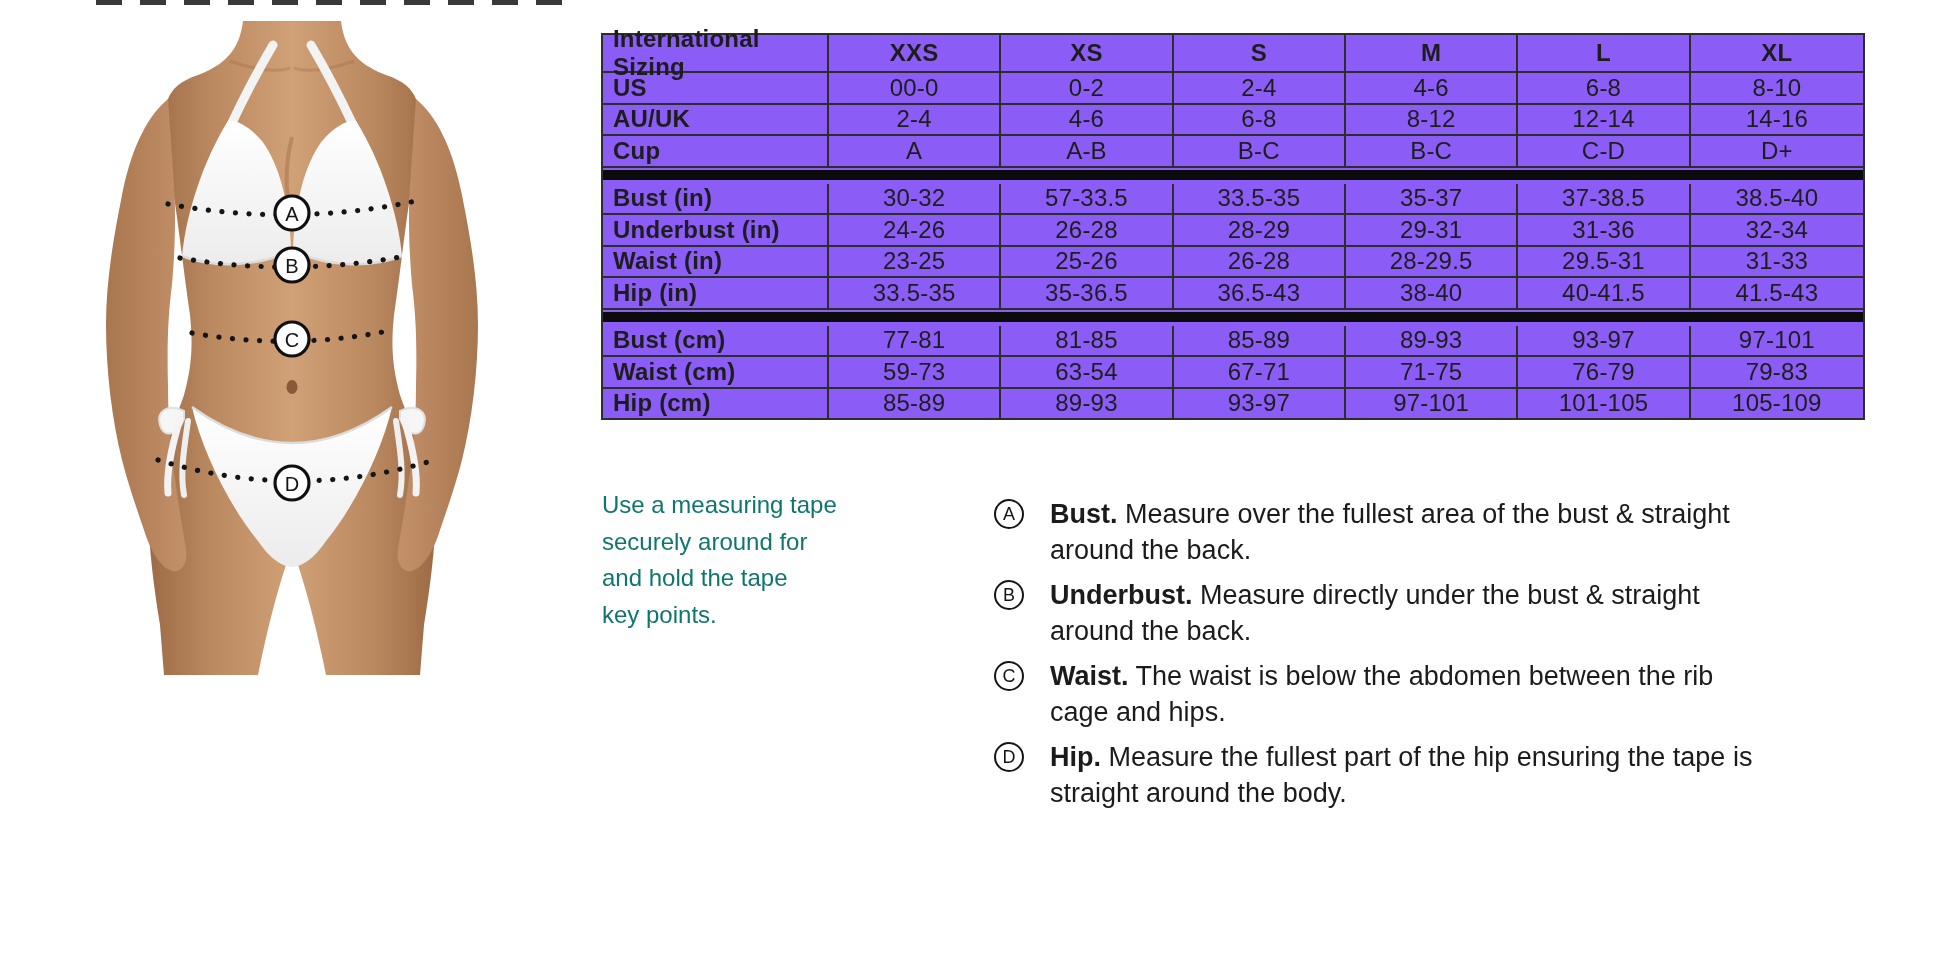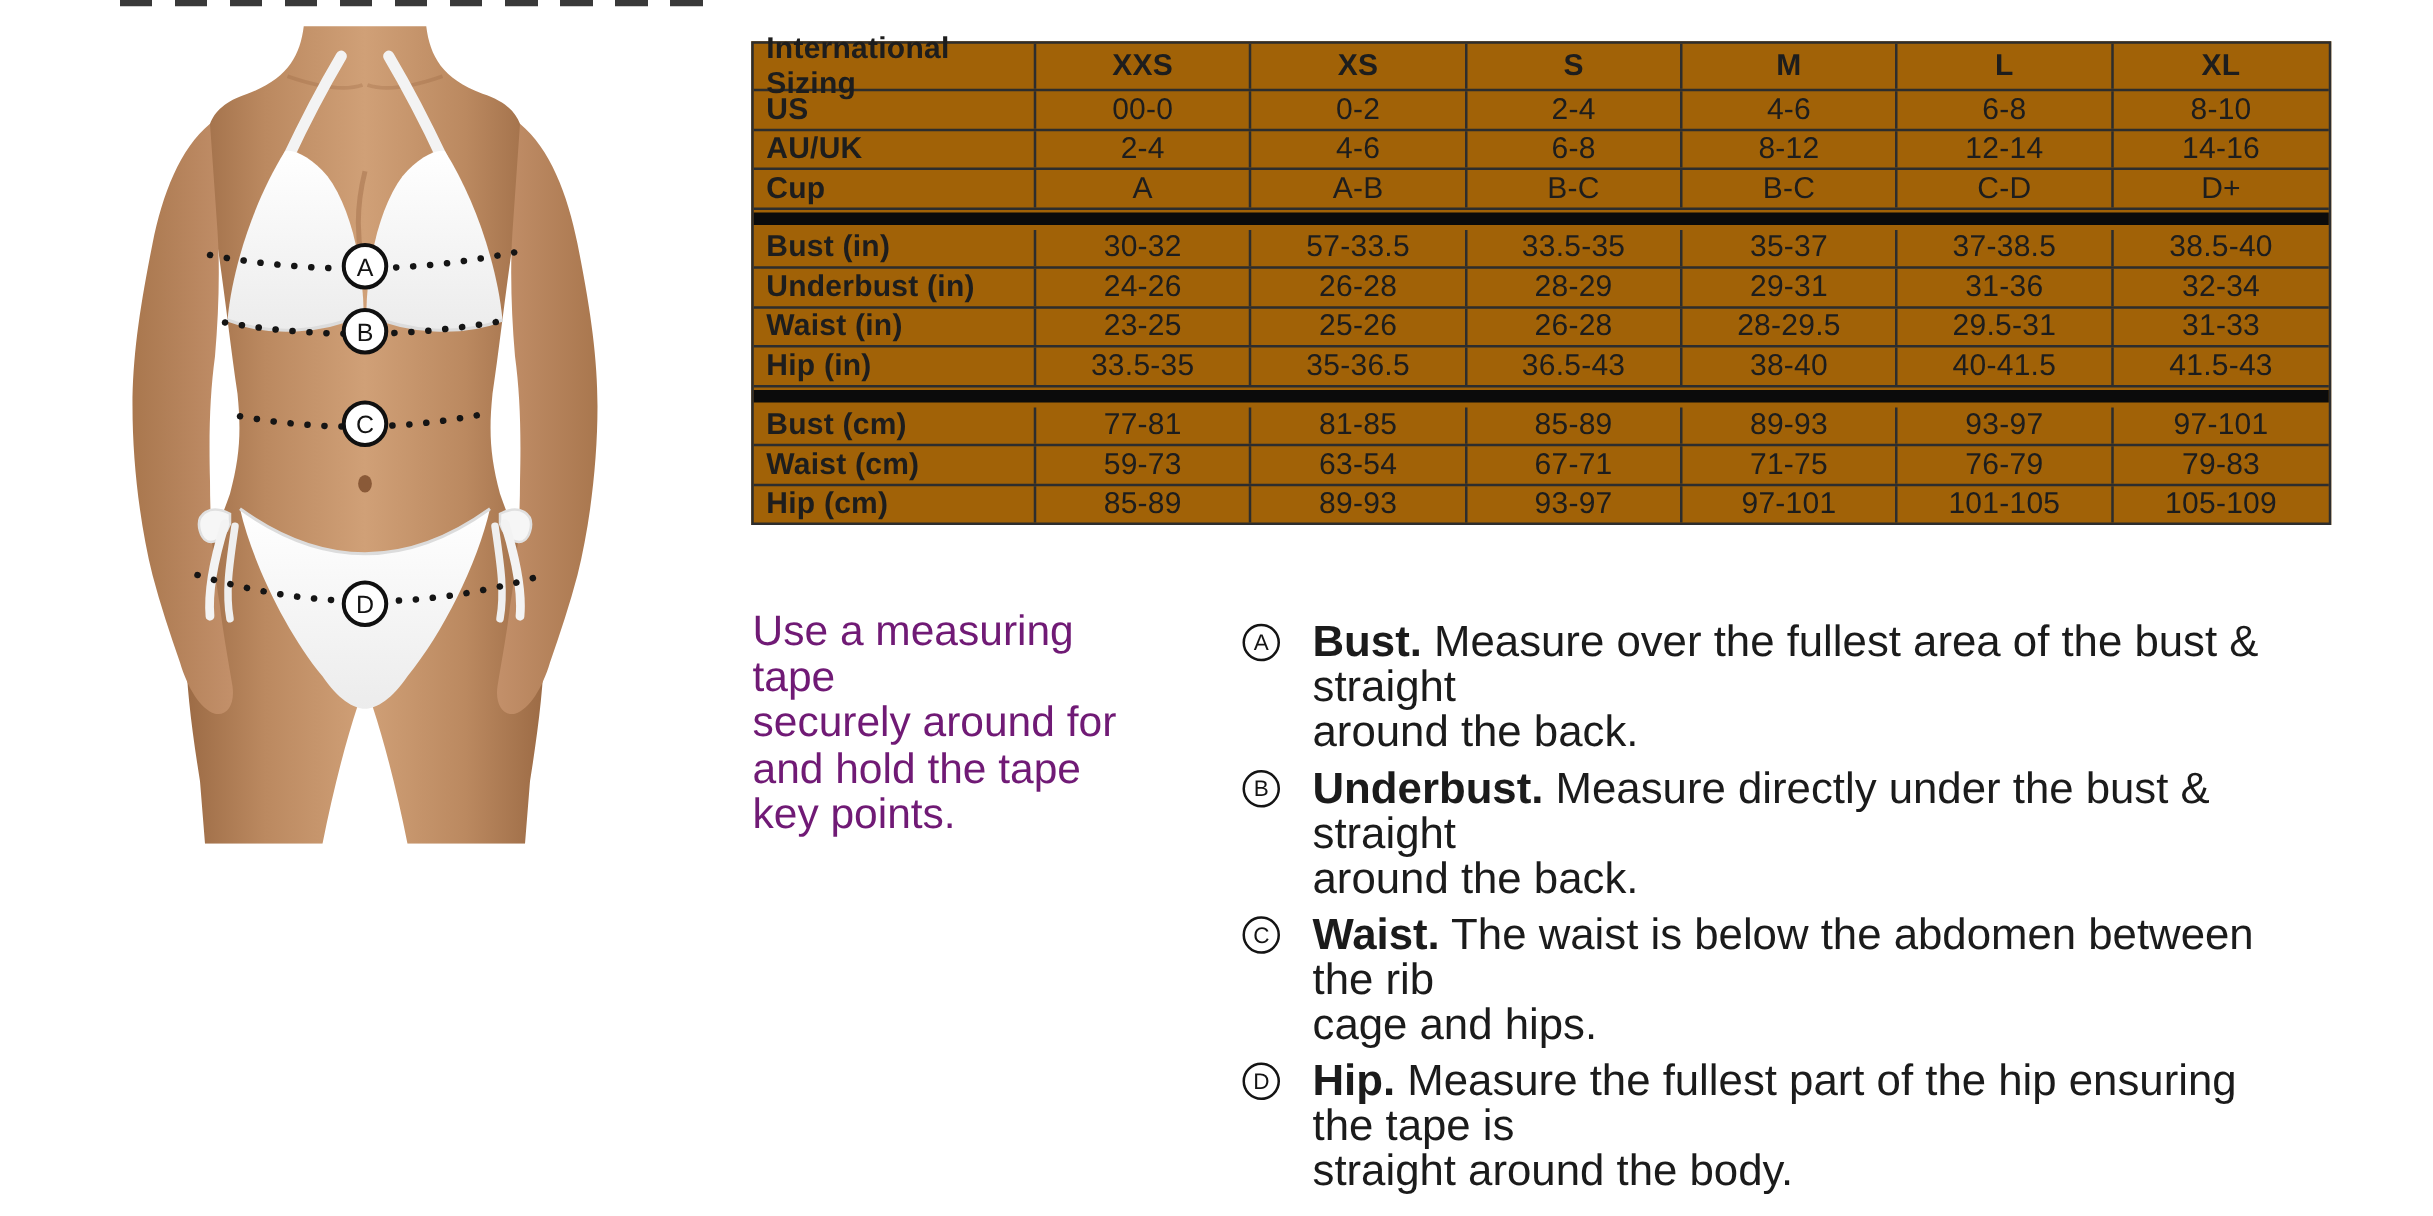--- a/index.html
+++ b/index.html
@@ -7,41 +7,41 @@
   .stage{position:relative;width:1946px;height:973px;background:#ffffff;}
 
   
   .crop-strip{position:absolute;left:96px;top:0;width:470px;height:5px;
     background:repeating-linear-gradient(90deg,#161616 0 26px,transparent 26px 44px);opacity:.85;}
 
   
   .figure{position:absolute;left:80px;top:15px;width:480px;height:660px;}
 
   
-  .tbl{position:absolute;left:601px;top:33px;width:1264px;border:2px solid #2d2d2d;box-sizing:border-box;background:#a16207;}
+  .tbl{position:absolute;left:601px;top:33px;width:1264px;border:2px solid #2d2d2d;box-sizing:border-box;background:#8b5cf6;}
   .trow{display:grid;grid-template-columns:226px repeat(6,1fr);border-bottom:2px solid #2d2d2d;}
   .trow:last-child{border-bottom:none;}
   .trow.sep-row{display:block;border-bottom:none;height:14px;}
   .sep-bar{height:10px;margin:2px 0;background:#0b0b0b;}
   .tcell{display:flex;align-items:center;justify-content:center;height:29.5px;
     font-size:24px;border-right:2px solid #2d2d2d;box-sizing:border-box;letter-spacing:.2px;}
   .tcell:last-child{border-right:none;}
   .thead .tcell{height:36px;font-weight:bold;}
   .tcell.lbl{justify-content:flex-start;padding-left:10px;font-weight:bold;}
 
   
-  .intro{position:absolute;left:602px;top:487px;width:310px;font-size:34px;line-height:36.5px;color:#701a75;}
+  .intro{position:absolute;left:602px;top:487px;width:310px;font-size:24px;line-height:36.5px;color:#0f766e;}
 
   
   .legend{position:absolute;left:994px;top:496px;width:830px;display:flex;flex-direction:column;gap:9px;}
   .leg-item{display:grid;grid-template-columns:30px 1fr;column-gap:26px;}
   .leg-circle{width:30px;height:30px;margin-top:3px;border:2.4px solid #141414;border-radius:50%;
     box-sizing:border-box;display:flex;align-items:center;justify-content:center;
     font-size:18px;color:#141414;background:#fff;}
-  .leg-text{font-size:35px;line-height:36px;color:#1b1b1b;max-width:766px;}
+  .leg-text{font-size:27px;line-height:36px;color:#1b1b1b;max-width:766px;}
   .leg-text b{font-weight:bold;}
 
   svg text{font-family:"Liberation Sans",sans-serif;}
 </style>
 </head>
 <body>
 
 <div class="stage">
 
   <div class="crop-strip"></div>

